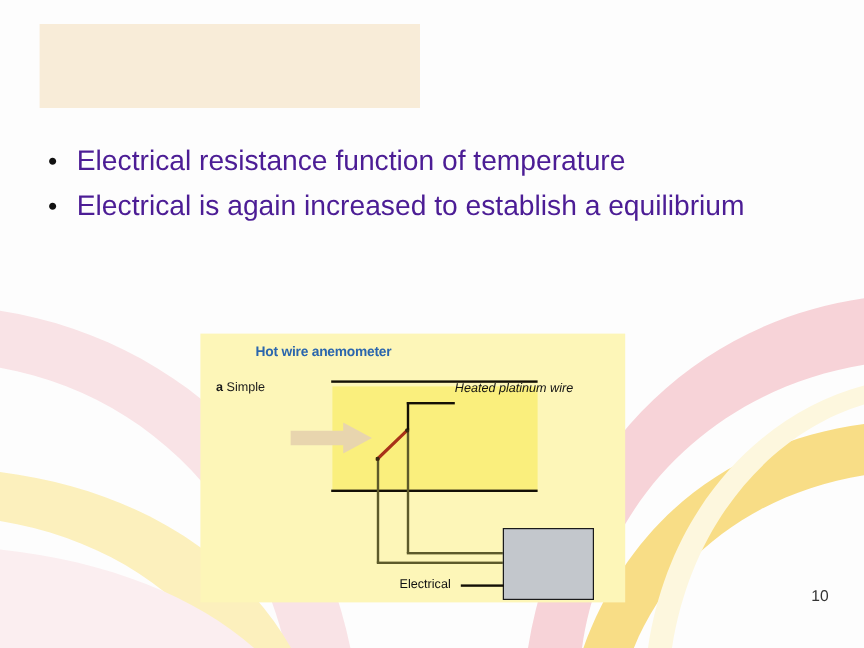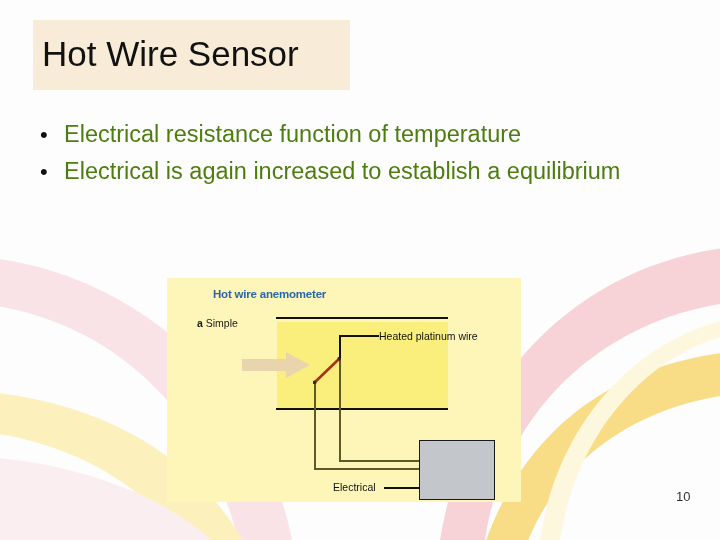--- a/index.html
+++ b/index.html
@@ -63,21 +63,21 @@
     font-size: 22px;
     line-height: 31px;
     color: #111;
     text-align: left;
     padding-left: 6px;
     box-sizing: border-box;
   }
   .bullet-text {
     font-size: 23.5px;
     line-height: 31px;
-    color: #4d7c0f;
+    color: #4c1d95;
     max-width: 560px;
   }
 
   
   #diagram {
     position: absolute;
     left: 167px;
     top: 278px;
     width: 354px;
     height: 224px;
@@ -88,21 +88,21 @@
     left: 13px;
     top: 10px;
     font-size: 11.5px;
     font-weight: bold;
     color: #2b66ad;
     letter-spacing: -0.2px;
     padding-left: 33px;
   }
   #diagram-subtitle {
     position: absolute;
-    left: 30px;
+    left: 13px;
     top: 39px;
     font-size: 10.5px;
     color: #1a1a1a;
   }
   #diagram-subtitle b { font-weight: bold; }
 
   #inner-rect {
     position: absolute;
     left: 110px;
     top: 44px;
@@ -140,24 +140,25 @@
     width: 28px;
     height: 27px;
   }
 
   
   #callout-v { left: 172px; top: 57px; height: 23px; background:#141005; width:1.6px; }
   #callout-h { left: 172px; top: 57px; width: 40px; background:#141005; height:1.6px; }
   #label-platinum {
     position: absolute;
     left: 212px;
-    top: 52px;
+    top: 40px;
     font-size: 10.5px;
     color: #111;
     white-space: nowrap;
+    font-style: italic;
   }
 
   
   #processor-box {
     position: absolute;
     left: 252px;
     top: 162px;
     width: 76px;
     height: 60px;
     background: #c3c7cc;
@@ -213,21 +214,20 @@
     <path d="M -40,255 C 120,262 258,372 292,540 L 238,540 C 205,400 95,308 -40,302 Z" fill="#f9e3e6"></path>
 
     <path d="M -40,390 C 110,396 230,470 268,600 L 214,600 C 178,500 80,436 -40,430 Z" fill="#fcf0bd"></path>
 
     <path d="M -40,455 C 90,460 190,505 240,570 L 240,600 L -40,600 Z" fill="#fbeef0"></path>
 
     <path d="M 540,540 C 560,405 660,320 760,315 L 760,330 C 672,335 580,412 560,540 Z" fill="#fdf7de"></path>
   </svg>
 
   <div id="title-block"></div>
-  <div id="title-text">Hot Wire Sensor</div>
 
   <div id="bullets">
     <div class="bullet-row">
       <span class="bullet-dot">•</span>
       <span class="bullet-text">Electrical resistance function of temperature</span>
     </div>
     <div class="bullet-row">
       <span class="bullet-dot">•</span>
       <span class="bullet-text">Electrical is again increased to establish a equilibrium</span>
     </div>

